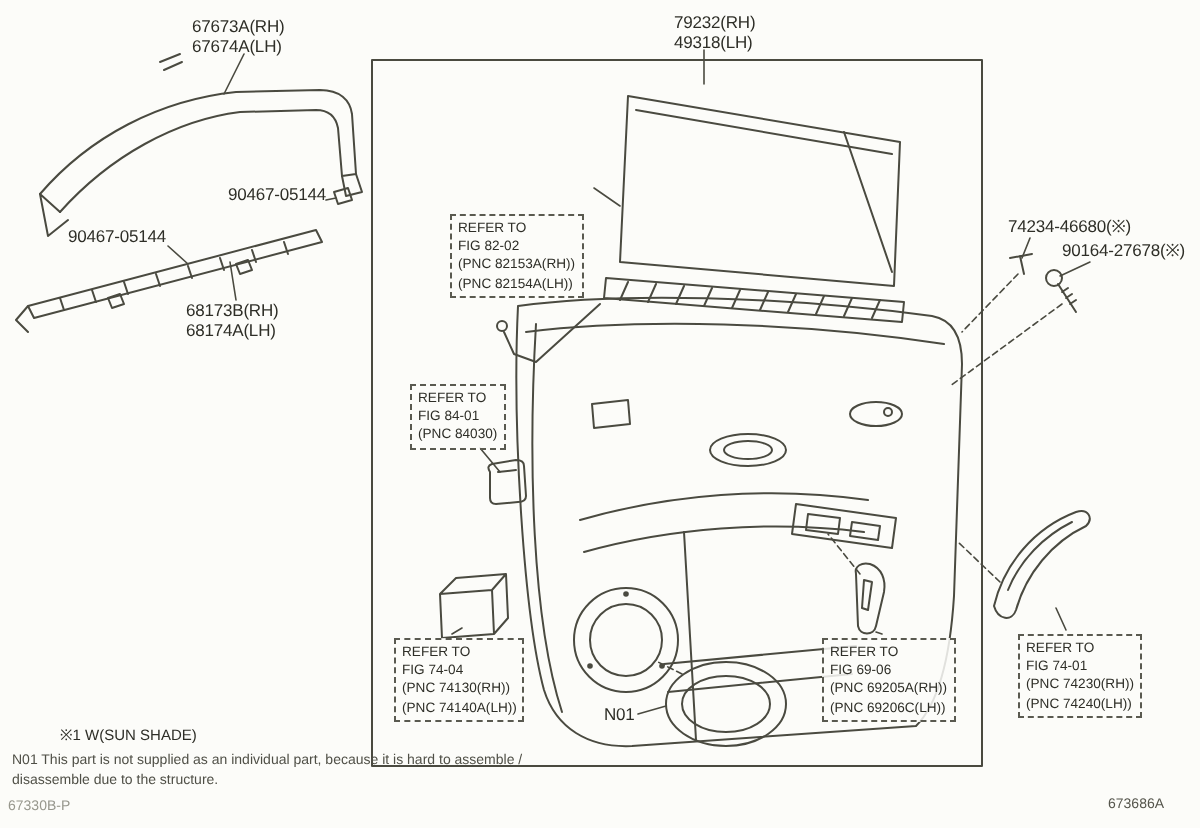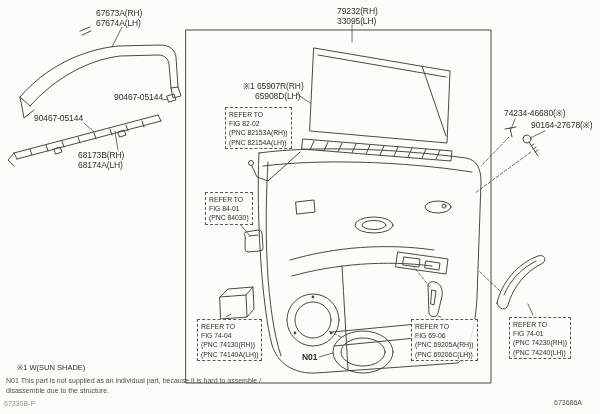--- a/index.html
+++ b/index.html
@@ -15,21 +15,21 @@
   }
   .lbl .indent { padding-left:12px; }
   .refbox {
     position:absolute; border:1px dashed #5a5a50; padding:2px 3px 1px 3px;
     font-size:6.8px; line-height:1.35; color:#2e2e27; white-space:nowrap;
     background:rgba(252,252,249,0.85);
   }
   .note { position:absolute; font-size:7px; color:#4f4f46; white-space:nowrap; }
   .marker { position:absolute; font-size:7.5px; color:#2e2e27; white-space:nowrap; }
   .code { position:absolute; font-size:7px; color:#97978d; white-space:nowrap; }
-  .bold { font-weight:bold; }
+  .bold { font-weight:normal; }
 </style>
 </head>
 <body>
 
 <div class="stage">
 
   <svg width="600" height="414" viewBox="0 0 600 414">
     <g stroke="#4a4a40" fill="none" stroke-width="1" stroke-linejoin="round" stroke-linecap="round">
 
       <rect x="186" y="30" width="305" height="353"></rect>
@@ -93,40 +93,36 @@
     </g>
   </svg>
 
   <div class="lbl" style="left:96px; top:9px">
     <div>67673A(RH)</div>
     <div>67674A(LH)</div>
   </div>
 
   <div class="lbl" style="left:337px; top:7px">
     <div>79232(RH)</div>
-    <div>33095(LH)</div>
+    <div>49318(LH)</div>
   </div>
 
   <div class="lbl" style="left:114px; top:93px">
     <div>90467-05144</div>
   </div>
 
   <div class="lbl" style="left:34px; top:114px">
     <div>90467-05144</div>
   </div>
 
-  <div class="lbl" style="left:78px; top:151px">
+  <div class="lbl" style="left:93px; top:151px">
     <div>68173B(RH)</div>
     <div>68174A(LH)</div>
   </div>
 
-  <div class="lbl" style="left:243px; top:82px">
-    <div>※1 65907R(RH)</div>
-    <div class="indent">65908D(LH)</div>
-  </div>
 
   <div class="lbl" style="left:504px; top:109px">
     <div>74234-46680(※)</div>
   </div>
 
   <div class="lbl" style="left:531px; top:121px">
     <div>90164-27678(※)</div>
   </div>
 
   <div class="lbl bold" style="left:302px; top:353px">
@@ -160,20 +156,20 @@
     <div>(PNC 69206C(LH))</div>
   </div>
 
   <div class="refbox" style="left:509px; top:317px">
     <div>REFER TO</div>
     <div>FIG 74-01</div>
     <div>(PNC 74230(RH))</div>
     <div>(PNC 74240(LH))</div>
   </div>
 
-  <div class="marker" style="left:17px; top:362px">※1 W(SUN SHADE)</div>
+  <div class="marker" style="left:30px; top:362px">※1 W(SUN SHADE)</div>
   <div class="note" style="left:6px; top:377px">N01 This part is not supplied as an individual part, because it is hard to assemble /</div>
   <div class="note" style="left:6px; top:387px">disassemble due to the structure.</div>
 
   <div class="code" style="left:4px; top:400px">67330B-P</div>
   <div class="code" style="left:554px; top:399px; color:#55554c">673686A</div>
 
 </div>
 
 </body></html>

